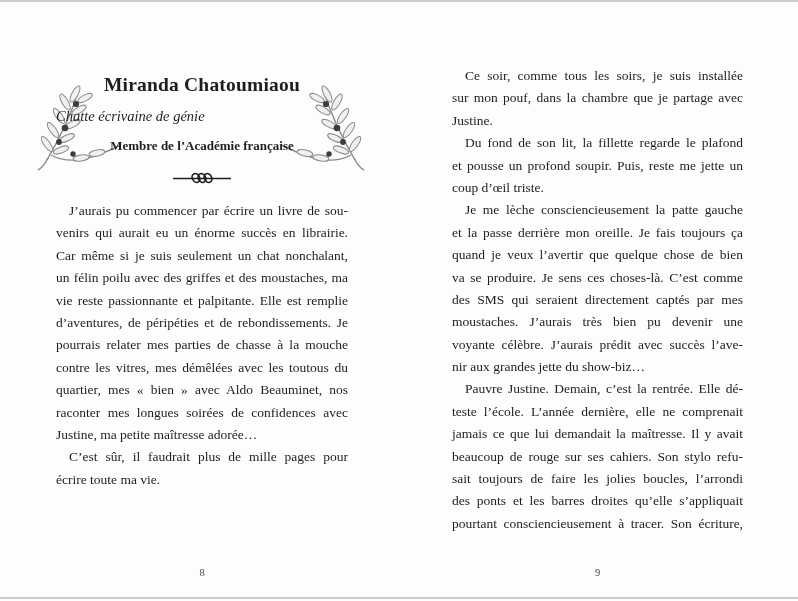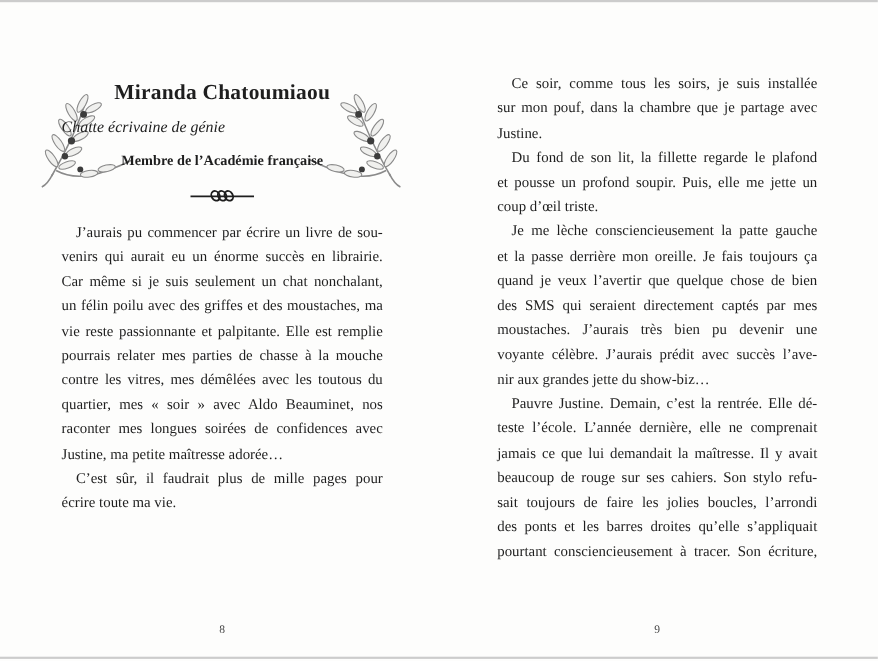--- a/index.html
+++ b/index.html
@@ -120,40 +120,42 @@
       </g>
     </svg>
   </div>
 
   <div class="body-col body-left">
       <div class="line indent just">J’aurais pu commencer par écrire un livre de sou-</div>
       <div class="line just">venirs qui aurait eu un énorme succès en librairie.</div>
       <div class="line just">Car même si je suis seulement un chat nonchalant,</div>
       <div class="line just">un félin poilu avec des griffes et des moustaches, ma</div>
       <div class="line just">vie reste passionnante et palpitante. Elle est remplie</div>
+      <div class="line just">d’aventures, de péripéties et de rebondissements. Je</div>
       <div class="line just">pourrais relater mes parties de chasse à la mouche</div>
       <div class="line just">contre les vitres, mes démêlées avec les toutous du</div>
-      <div class="line just">quartier, mes « soir » avec Aldo Beauminet, nos</div>
+      <div class="line just">quartier, mes « bien » avec Aldo Beauminet, nos</div>
       <div class="line just">raconter mes longues soirées de confidences avec</div>
       <div class="line">Justine, ma petite maîtresse adorée…</div>
       <div class="line indent just">C’est sûr, il faudrait plus de mille pages pour</div>
       <div class="line">écrire toute ma vie.</div>
     </div>
   <div class="pagenum pagenum-left">8</div>
 
   <div class="body-col body-right">
       <div class="line indent just">Ce soir, comme tous les soirs, je suis installée</div>
       <div class="line just">sur mon pouf, dans la chambre que je partage avec</div>
       <div class="line">Justine.</div>
       <div class="line indent just">Du fond de son lit, la fillette regarde le plafond</div>
-      <div class="line just">et pousse un profond soupir. Puis, elle me jette un</div>
+      <div class="line just">et pousse un profond soupir. Puis, reste me jette un</div>
       <div class="line">coup d’œil triste.</div>
       <div class="line indent just">Je me lèche consciencieusement la patte gauche</div>
       <div class="line just">et la passe derrière mon oreille. Je fais toujours ça</div>
       <div class="line just">quand je veux l’avertir que quelque chose de bien</div>
+      <div class="line just">va se produire. Je sens ces choses-là. C’est comme</div>
       <div class="line just">des SMS qui seraient directement captés par mes</div>
       <div class="line just">moustaches. J’aurais très bien pu devenir une</div>
       <div class="line just">voyante célèbre. J’aurais prédit avec succès l’ave-</div>
       <div class="line">nir aux grandes jette du show-biz…</div>
       <div class="line indent just">Pauvre Justine. Demain, c’est la rentrée. Elle dé-</div>
       <div class="line just">teste l’école. L’année dernière, elle ne comprenait</div>
       <div class="line just">jamais ce que lui demandait la maîtresse. Il y avait</div>
       <div class="line just">beaucoup de rouge sur ses cahiers. Son stylo refu-</div>
       <div class="line just">sait toujours de faire les jolies boucles, l’arrondi</div>
       <div class="line just">des ponts et les barres droites qu’elle s’appliquait</div>

